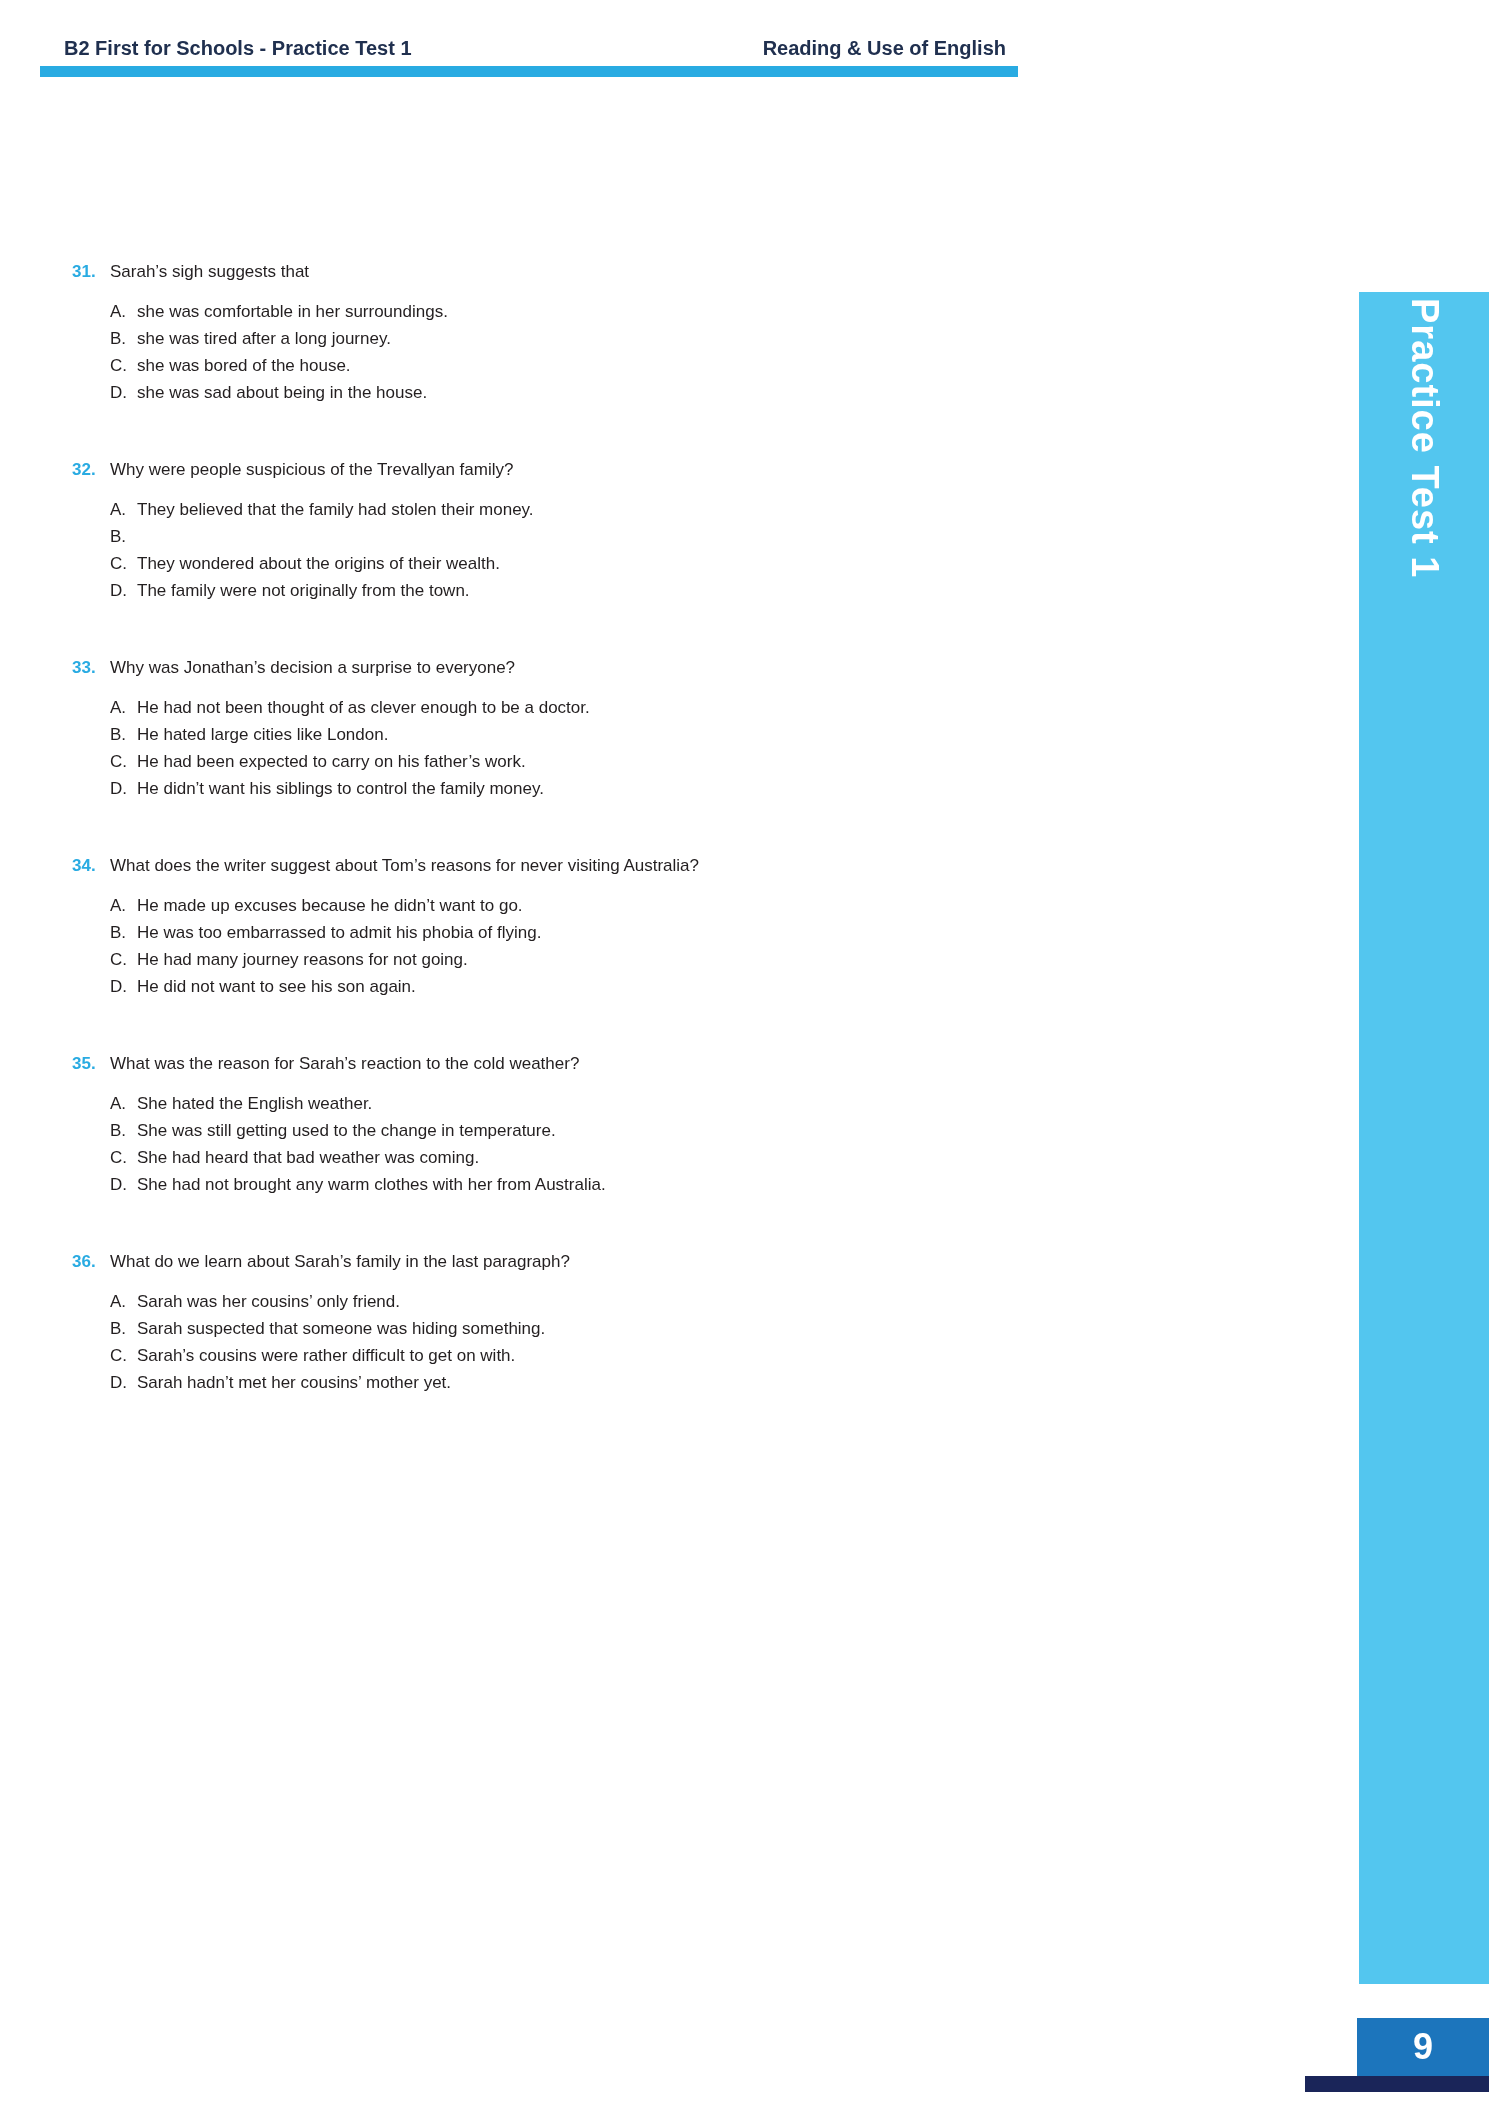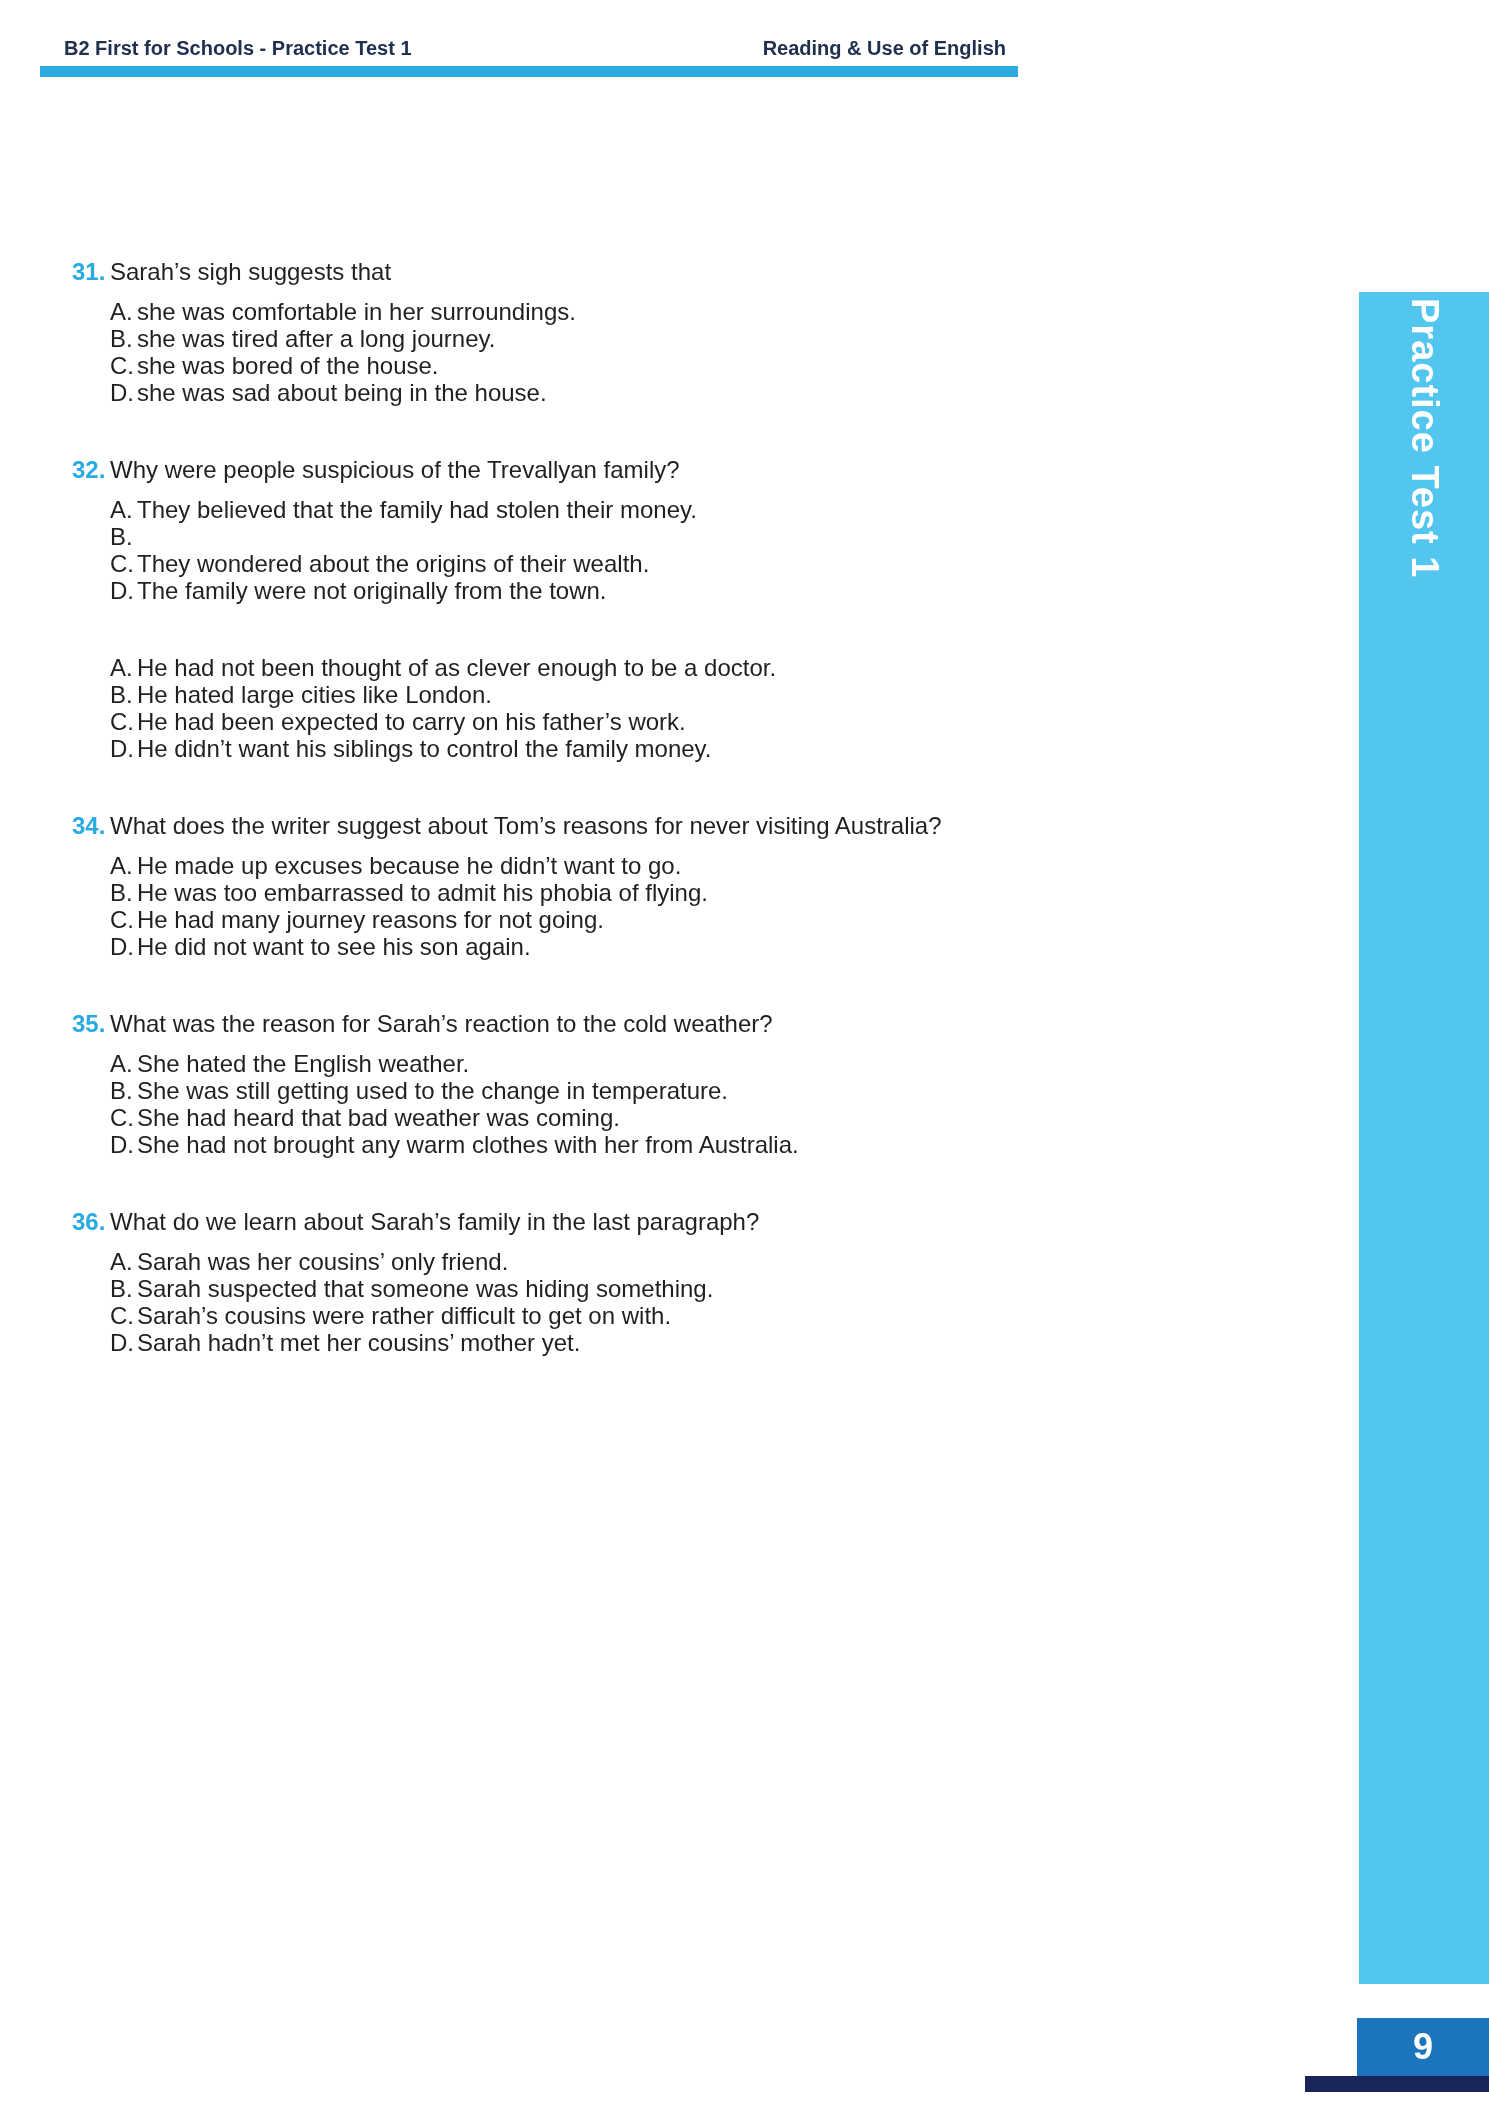--- a/index.html
+++ b/index.html
@@ -24,21 +24,21 @@
     position:absolute;top:37px;left:64px;width:942px;
     display:flex;justify-content:space-between;
     font-size:20px;font-weight:700;color:var(--heading);
   }
   .header-rule{
     position:absolute;top:66px;left:40px;width:978px;height:11px;
     background:var(--accent);
   }
   .content{
     position:absolute;top:258px;left:72px;width:960px;
-    font-size:24px;line-height:27px;color:var(--text);
+    font-size:17px;line-height:27px;color:var(--text);
   }
   .question{margin-bottom:50px;}
   .q-head{margin-bottom:13px;display:flex;}
   .q-num{flex:0 0 38px;color:var(--accent);font-weight:700;}
   .options{list-style:none;margin:0;padding:0 0 0 38px;}
   .option{display:flex;}
   .opt-letter{flex:0 0 27px;}
   .sidebar{
     position:absolute;top:292px;right:0;width:130px;height:1692px;
     background:var(--sidebar);
@@ -116,20 +116,24 @@
           <span class="opt-text">They wondered about the origins of their wealth.</span>
         </li>
         <li class="option">
           <span class="opt-letter">D.</span>
           <span class="opt-text">The family were not originally from the town.</span>
         </li>
       </ul>
     </section>
 
     <section class="question">
+      <div class="q-head">
+        <span class="q-num">33.</span>
+        <span class="q-text">Why was Jonathan’s decision a surprise to everyone?</span>
+      </div>
       <ul class="options">
         <li class="option">
           <span class="opt-letter">A.</span>
           <span class="opt-text">He had not been thought of as clever enough to be a doctor.</span>
         </li>
         <li class="option">
           <span class="opt-letter">B.</span>
           <span class="opt-text">He hated large cities like London.</span>
         </li>
         <li class="option">

